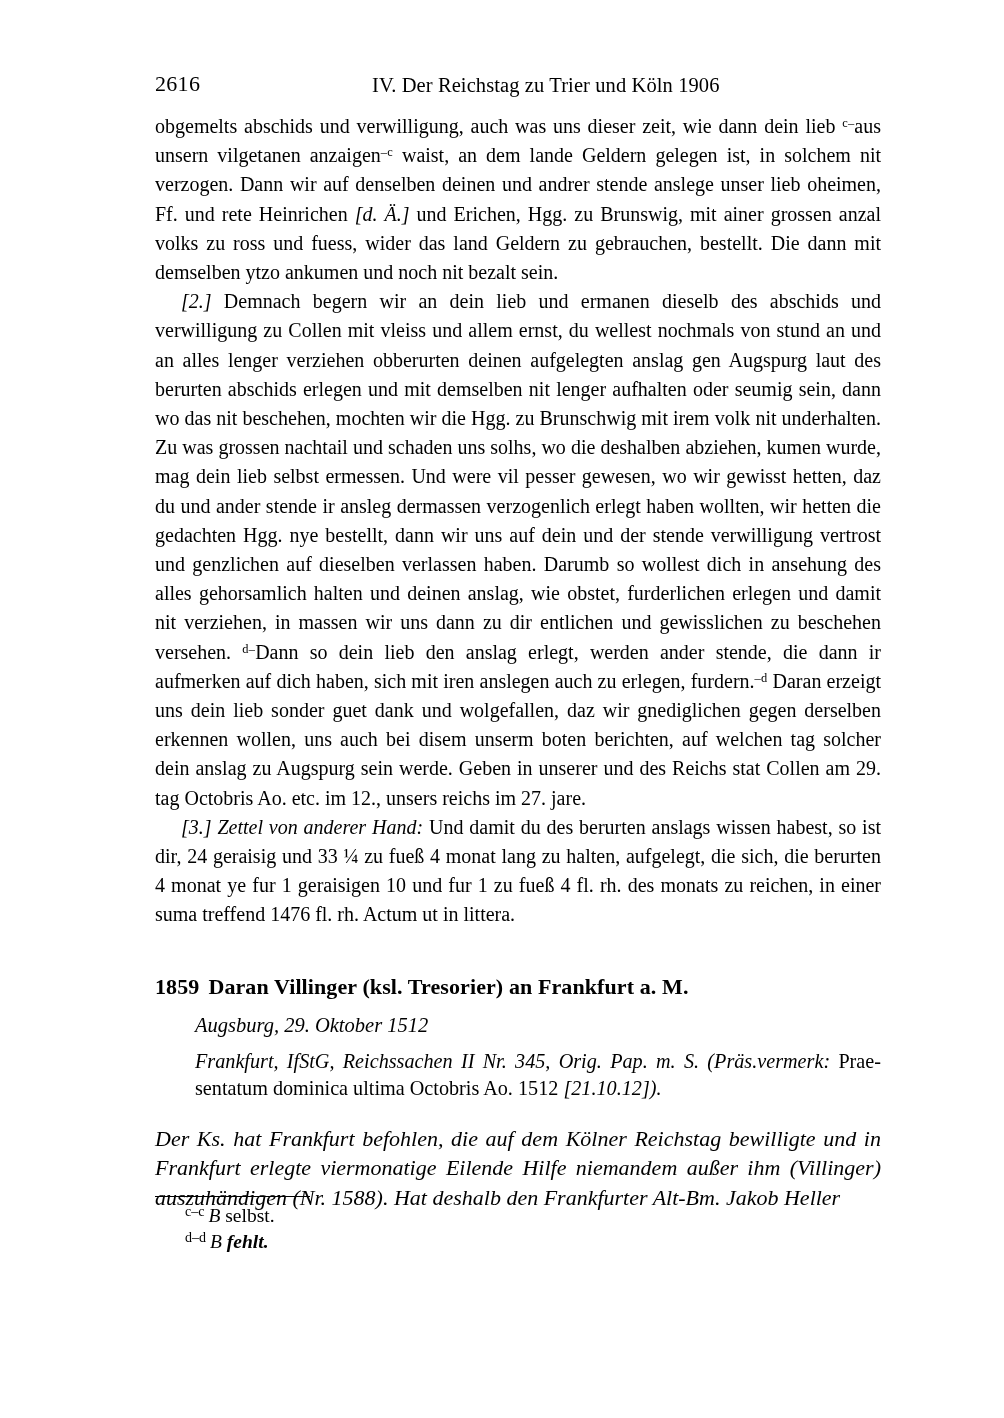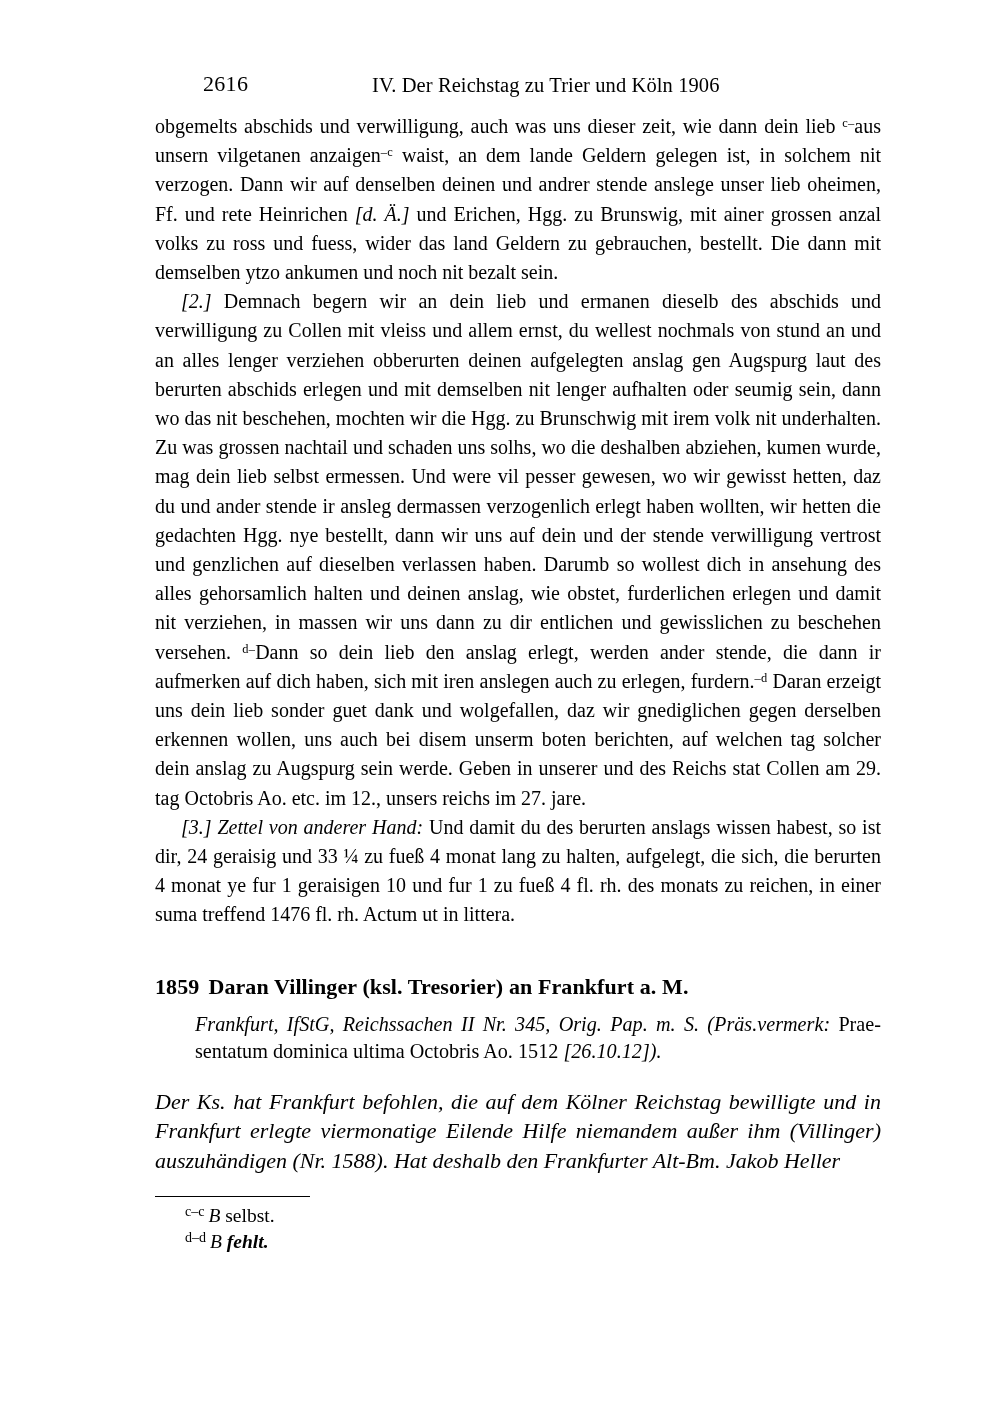--- a/index.html
+++ b/index.html
@@ -39,21 +39,20 @@
     height: 42px;
     font-size: 21px;
     line-height: 28px;
   }
   .runhead .folio {
     position: absolute;
     left: 0;
     top: 0;
     font-size: 22px;
     letter-spacing: 0.3px;
-    margin-left: 48px;
   }
   .runhead .title {
     position: absolute;
     left: 217px;
     top: 1px;
     font-size: 20.5px;
     letter-spacing: 0.1px;
     white-space: nowrap;
   }
 
@@ -173,22 +172,23 @@
       <p class="indent"><span class="it">[2.]</span><span> Demnach begern wir an dein lieb und ermanen dieselb des abschids und verwilligung zu Collen mit vleiss und allem ernst, du wellest nochmals von stund an und an alles lenger verziehen obberurten deinen aufgelegten anslag gen Augspurg laut des berurten abschids erlegen und mit demselben nit lenger aufhalten oder seumig sein, dann wo das nit beschehen, mochten wir die Hgg. zu Brunschwig mit irem volk nit underhalten. Zu was grossen nachtail und schaden uns solhs, wo die deshalben abziehen, kumen wurde, mag dein lieb selbst ermessen. Und were vil pesser gewesen, wo wir gewisst hetten, daz du und ander stende ir ansleg dermassen verzogenlich erlegt haben wollten, wir hetten die gedachten Hgg. nye bestellt, dann wir uns auf dein und der stende verwilligung vertrost und genzlichen auf dieselben verlassen haben. Darumb so wollest dich in ansehung des alles gehorsamlich halten und deinen anslag, wie obstet, furderlichen erlegen und damit nit verziehen, in massen wir uns dann zu dir entlichen und gewisslichen zu beschehen versehen. </span><sup class="note">d–</sup><span>Dann so dein lieb den anslag erlegt, werden ander stende, die dann ir aufmerken auf dich haben, sich mit iren anslegen auch zu erlegen, furdern.</span><sup class="note">–d</sup><span> Daran erzeigt uns dein lieb sonder guet dank und wolgefallen, daz wir gnediglichen gegen derselben erkennen wollen, uns auch bei disem unserm boten berichten, auf welchen tag solcher dein anslag zu Augspurg sein werde. Geben in unserer und des Reichs stat Collen am 29. tag Octobris Ao. etc. im 12., unsers reichs im 27. jare.</span></p>
 
       <p class="indent"><span class="it">[3.]</span><span class="it"> Zettel von anderer Hand:</span><span> Und damit du des berurten anslags wissen habest, so ist dir, 24 geraisig und 33 ¼ zu fueß 4 monat lang zu halten, aufgelegt, die sich, die berurten 4 monat ye fur 1 geraisigen 10 und fur 1 zu fueß 4 fl. rh. des monats zu reichen, in einer suma treffend 1476 fl. rh. Actum ut in littera.</span></p>
 
     </div>
 
     <div class="doc-head">
       <span class="num">1859</span><span>Daran Villinger (ksl. Tresorier) an Frankfurt a. M.</span>
     </div>
 
+    <div class="doc-date">Augsburg, 29. Oktober 1512</div>
 
-    <div class="doc-source"><span class="it">Frankfurt, IfStG, Reichssachen II Nr. 345, Orig. Pap. m. S. (Präs.vermerk:</span><span class="rom"> Prae­sentatum dominica ultima Octobris Ao. 1512 </span><span class="it">[26.10.12]).</span></div>
+    <div class="doc-source"><span class="it">Frankfurt, IfStG, Reichssachen II Nr. 345, Orig. Pap. m. S. (Präs.vermerk:</span><span class="rom"> Prae­sentatum dominica ultima Octobris Ao. 1512 </span><span class="it">[21.10.12]).</span></div>
 
     <div class="regest">Der Ks. hat Frankfurt befohlen, die auf dem Kölner Reichstag bewilligte und in Frankfurt erlegte viermonatige Eilende Hilfe niemandem außer ihm (Villinger) auszuhändigen (Nr. 1588). Hat deshalb den Frankfurter Alt-Bm. Jakob Heller</div>
 
   </div>
 
   <div class="footnotes">
     <hr class="fn-rule">
     <div class="fn-line"><span class="marker">c–c</span><span class="siglum">B</span><span> selbst.</span></div>
     <div class="fn-line"><span class="marker">d–d</span><span class="siglum">B</span><span class="fn-it"> fehlt.</span></div>
   </div>

